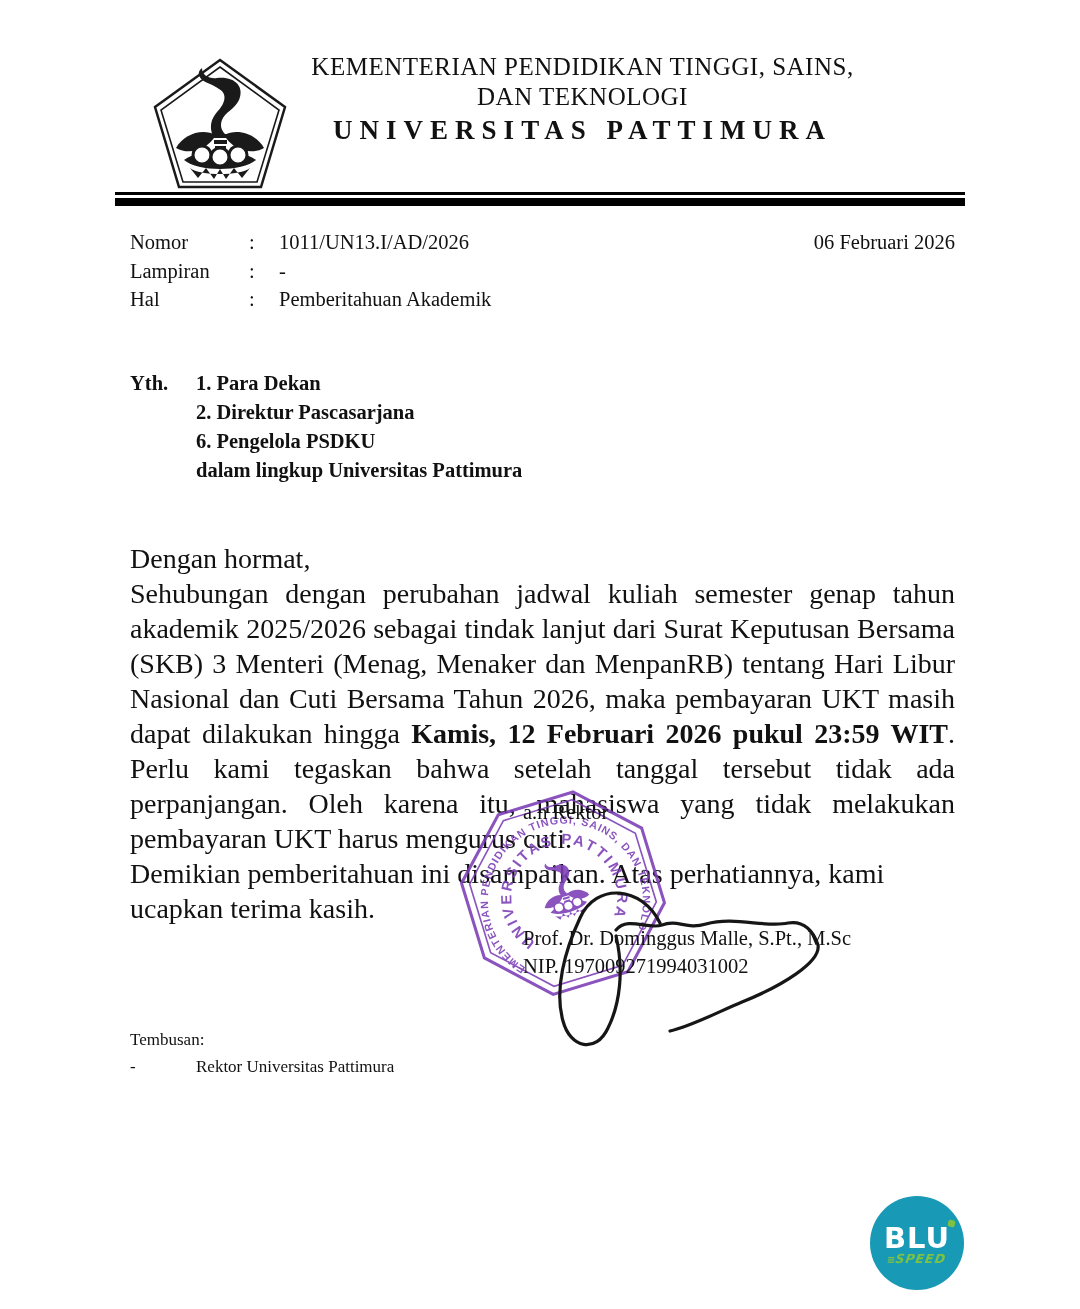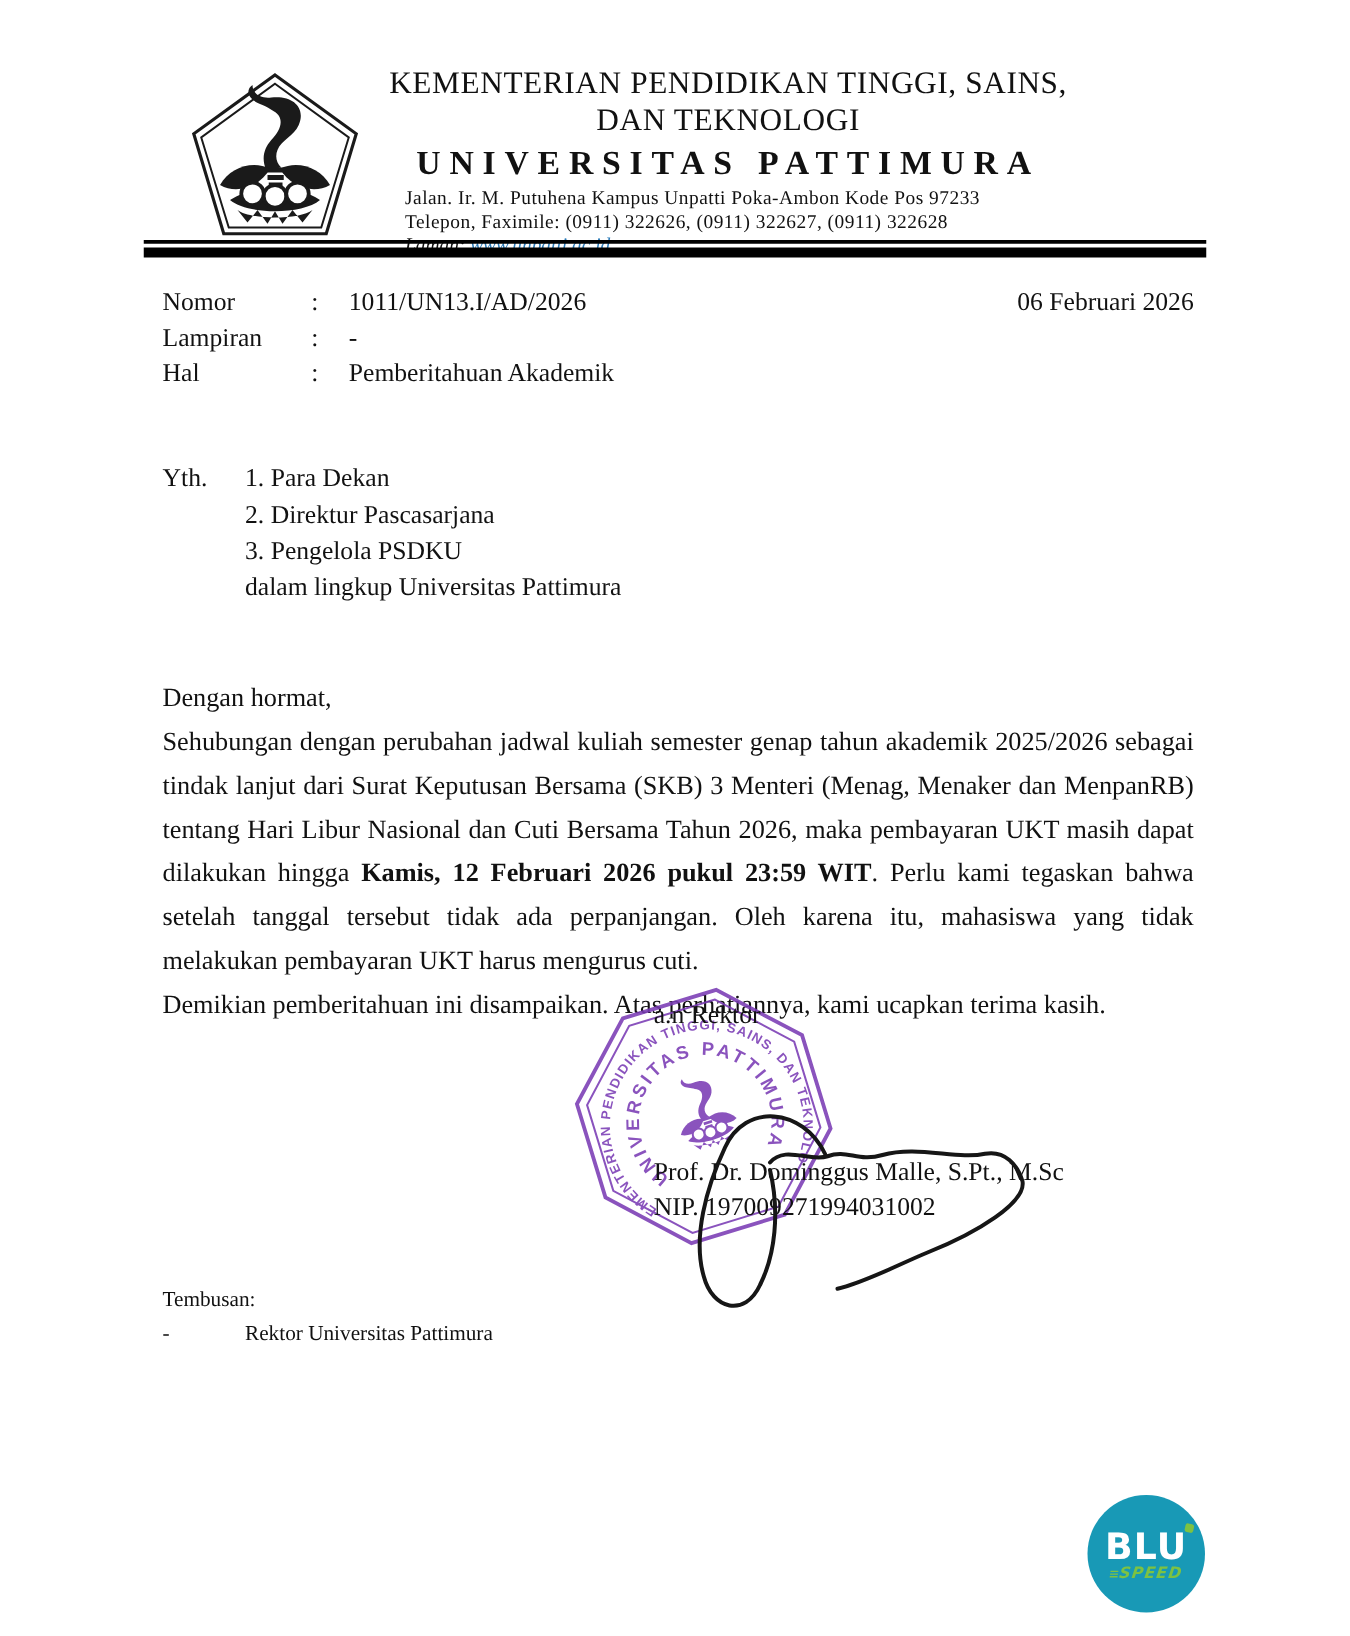--- a/index.html
+++ b/index.html
@@ -28,25 +28,25 @@
   .rule-thick { height:8px; background:#000; margin-top:3px; }
 
   
   .meta { position:absolute; left:130px; top:228px; width:825px; font-size:20.5px; }
   .meta-row { display:flex; line-height:28.7px;gap:16px; }
   .meta-label { width:103px; }
   .meta-colon { width:14px; }
   .meta-date { margin-left:auto; }
 
   
-  .recipients { position:absolute; left:130px; top:369px; width:700px; font-size:20.5px; line-height:29px; display:flex; }
+  .recipients { position:absolute; left:130px; top:369px; width:700px; font-size:20.5px; line-height:29px; display:flex;font-weight:bold; }
   .yth { width:66px; }
 
   
-  .letter-body { position:absolute; left:130px; top:541px; width:825px; font-size:21px; line-height:35px; }
+  .letter-body { position:absolute; left:130px; top:541px; width:825px; font-size:28px; line-height:35px; }
   .letter-body p { margin:0; }
   .justified { text-align:justify; }
 
   
   .stamp-svg { position:absolute; left:456px; top:786px; width:214px; height:214px; z-index:1; opacity:0.88; }
   .sig-block { position:absolute; left:523px; top:798px; width:420px; font-size:20.5px; line-height:28px; z-index:2; }
   .sig-gap { height:98px; }
   .sig-scribble { position:absolute; left:520px; top:878px; width:320px; height:185px; z-index:3; }
 
   
@@ -93,25 +93,20 @@
       <circle cx="88" cy="99" r="9" fill="#ffffff" stroke="#1a1a1a" stroke-width="3"></circle>
 
       <path d="M 40 112 L 48 122 L 56 112 L 64 123 L 70 113 L 76 123 L 84 112 L 92 122 L 100 112
                C 90 120 50 120 40 112 Z" fill="#1a1a1a"></path>
     </svg>
 
     <div class="head-text">
       <div class="ministry-line">KEMENTERIAN PENDIDIKAN TINGGI, SAINS,</div>
       <div class="ministry-line">DAN TEKNOLOGI</div>
       <div class="university-name">UNIVERSITAS PATTIMURA</div>
-      <div class="addr-block">
-        <div class="addr-line">Jalan. Ir. M. Putuhena Kampus Unpatti Poka-Ambon Kode Pos 97233</div>
-        <div class="addr-line">Telepon, Faximile: (0911) 322626, (0911) 322627, (0911) 322628</div>
-        <div class="laman-line"><span>Laman: </span><a class="site-link" href="#">www.unpatti.ac.id</a></div>
-      </div>
     </div>
 
     <div class="rule-wrap">
       <div class="rule-thin"></div>
       <div class="rule-thick"></div>
     </div>
   </div>
 
   <div class="meta">
     <div class="meta-row">
@@ -130,21 +125,21 @@
       <span class="meta-colon">:</span>
       <span>Pemberitahuan Akademik</span>
     </div>
   </div>
 
   <div class="recipients">
     <div class="yth">Yth.</div>
     <div>
       <div>1. Para Dekan</div>
       <div>2. Direktur Pascasarjana</div>
-      <div>3. Pengelola PSDKU</div>
+      <div>6. Pengelola PSDKU</div>
       <div>dalam lingkup Universitas Pattimura</div>
     </div>
   </div>
 
   <div class="letter-body">
     <p>Dengan hormat,</p>
     <p class="justified"><span>Sehubungan dengan perubahan jadwal kuliah semester genap tahun akademik 2025/2026 sebagai tindak lanjut dari Surat Keputusan Bersama (SKB) 3 Menteri (Menag, Menaker dan MenpanRB) tentang Hari Libur Nasional dan Cuti Bersama Tahun 2026, maka pembayaran UKT masih dapat dilakukan hingga </span><b>Kamis, 12 Februari 2026 pukul 23:59 WIT</b><span>. Perlu kami tegaskan bahwa setelah tanggal tersebut tidak ada perpanjangan. Oleh karena itu, mahasiswa yang tidak melakukan pembayaran UKT harus mengurus cuti.</span></p>
     <p>Demikian pemberitahuan ini disampaikan. Atas perhatiannya, kami ucapkan terima kasih.</p>
   </div>
 

